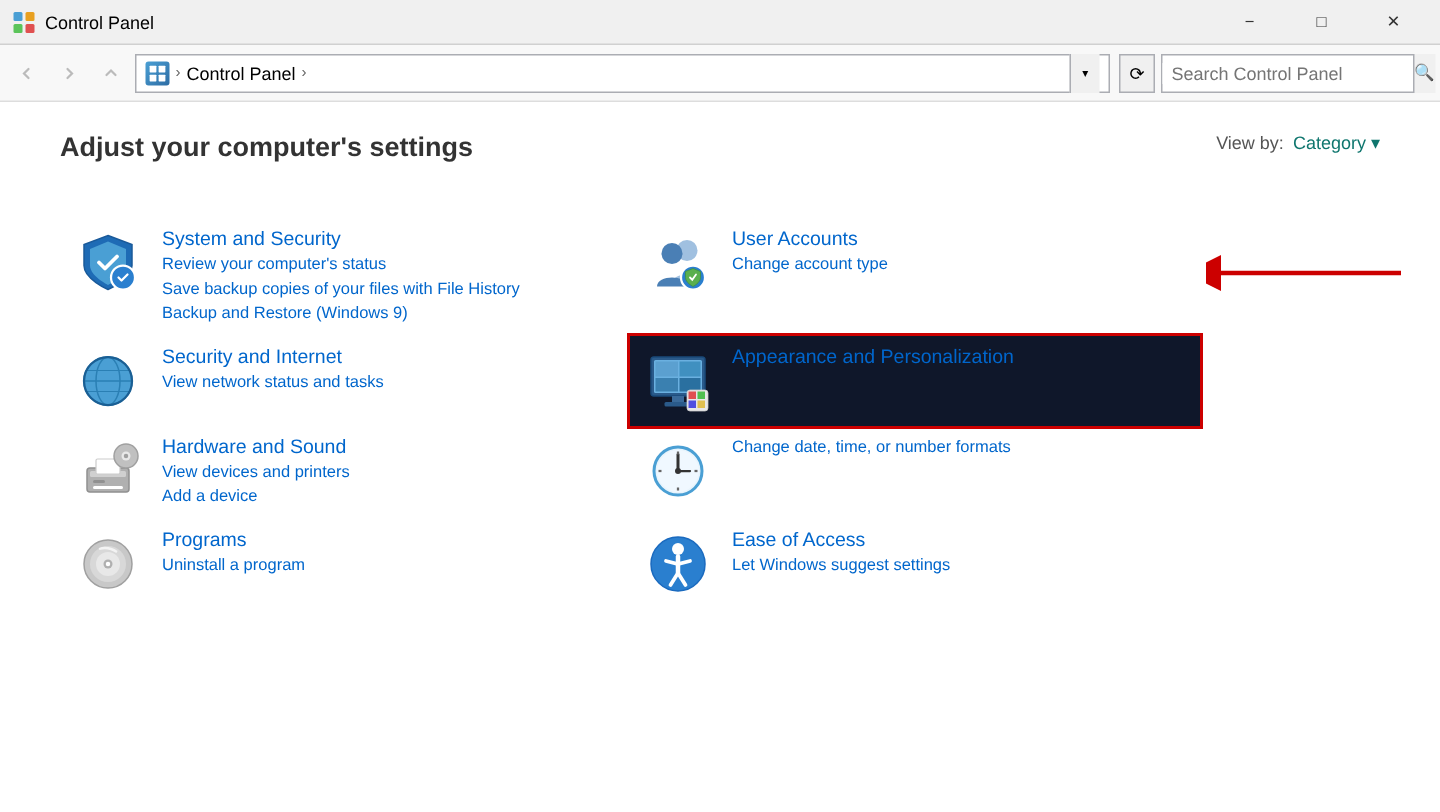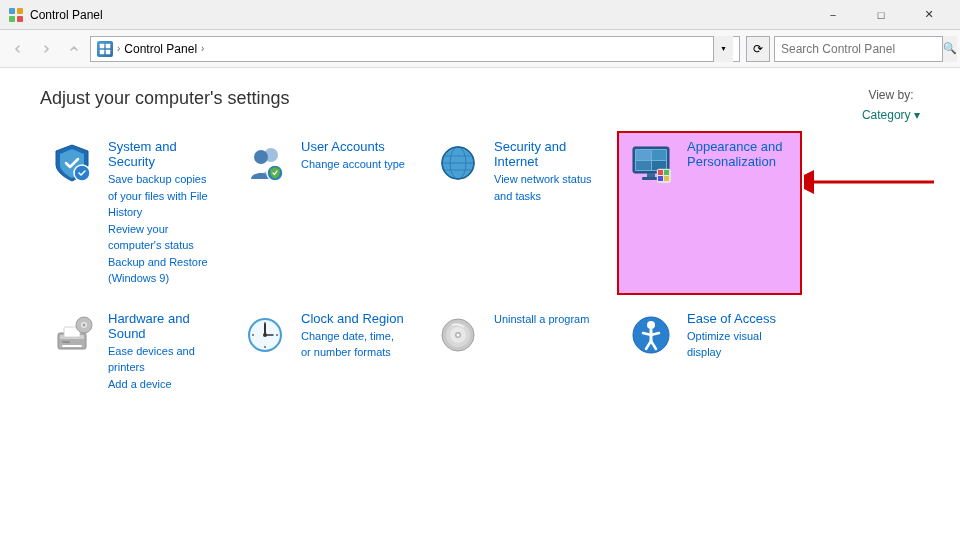--- a/index.html
+++ b/index.html
@@ -158,61 +158,60 @@
     
     .main-content {
       height: calc(541px - 30px - 38px);
       background: #fff;
       padding: 20px 40px;
       overflow-y: auto;
     }
 
     .page-title {
       font-size: 18px;
-      font-weight: 400;
+      font-weight: 700;
       color: #333;
-      margin-bottom: 24px;
+      margin-bottom: 36px;
     }
 
     .viewby-row {
       position: absolute;
       top: 88px;
       right: 40px;
       display: flex;
       align-items: center;
       gap: 6px;
       font-size: 12px;
       color: #555;
-      flex-direction: column;
     }
     .viewby-label { color: #555; }
     .viewby-value {
       color: #0f766e;
       cursor: pointer;
       text-decoration: none;
     }
 
     .categories-grid {
       display: grid;
-      grid-template-columns: 1fr 1fr 1fr 1fr;
-      gap: 12px;
+      grid-template-columns: 1fr 1fr;
+      gap: 0;
       max-width: 760px;
     }
 
     .category-item {
       display: flex;
       align-items: flex-start;
       padding: 6px 8px;
       gap: 12px;
       min-height: 60px;
     }
 
     .category-item.highlighted {
       border: 2px solid #cc0000;
-      background: #f0abfc;
+      background: #0f172a;
       margin: -2px;
     }
 
     .cat-icon {
       width: 48px;
       height: 48px;
       flex-shrink: 0;
       display: flex;
       align-items: center;
       justify-content: center;
@@ -327,22 +326,22 @@
             <path d="M22 8 L34 13 L34 24 C34 31 22 37 22 37 C22 37 10 31 10 24 L10 13 Z" fill="#4a9fd4"></path>
 
             <path d="M16 22 L20 26 L28 18" stroke="#fff" stroke-width="2.5" fill="none" stroke-linecap="round" stroke-linejoin="round"></path>
 
             <circle cx="32" cy="32" r="8" fill="#2a7fcf" stroke="#fff" stroke-width="1.5"></circle>
             <path d="M29 32 L31 34 L35 30" stroke="#fff" stroke-width="1.5" fill="none" stroke-linecap="round" stroke-linejoin="round"></path>
           </svg>
         </div>
         <div class="cat-text">
           <a class="cat-title">System and Security</a>
+          <a class="cat-subtitle">Review your computer's status</a>
           <a class="cat-subtitle">Save backup copies of your files with File History</a>
-          <a class="cat-subtitle">Review your computer's status</a>
           <a class="cat-subtitle">Backup and Restore (Windows 9)</a>
         </div>
       </div>
 
       <div class="category-item">
         <div class="cat-icon">
           <svg width="44" height="44" viewBox="0 0 44 44">
 
             <circle cx="28" cy="14" r="7" fill="#a0c0e0"></circle>
             <path d="M18 36 C18 28 38 28 38 36" fill="#a0c0e0"></path>
@@ -417,21 +416,21 @@
 
             <rect x="14" y="14" width="16" height="10" rx="1" fill="#fff" stroke="#ccc" stroke-width="0.8"></rect>
 
             <circle cx="34" cy="12" r="8" fill="#c0c0c0" stroke="#a0a0a0" stroke-width="1"></circle>
             <circle cx="34" cy="12" r="3" fill="#e8e8e8"></circle>
             <circle cx="34" cy="12" r="1.5" fill="#a0a0a0"></circle>
           </svg>
         </div>
         <div class="cat-text">
           <a class="cat-title">Hardware and Sound</a>
-          <a class="cat-subtitle">Ease devices and printers</a>
+          <a class="cat-subtitle">View devices and printers</a>
           <a class="cat-subtitle">Add a device</a>
         </div>
       </div>
 
       <div class="category-item">
         <div class="cat-icon">
           <svg width="44" height="44" viewBox="0 0 44 44">
 
             <circle cx="22" cy="22" r="16" fill="#e8f4fc" stroke="#4a9fd4" stroke-width="2"></circle>
             <circle cx="22" cy="22" r="14" fill="#f0f8ff"></circle>
@@ -440,39 +439,39 @@
             <line x1="22" y1="22" x2="30" y2="22" stroke="#333" stroke-width="1.5" stroke-linecap="round"></line>
             <circle cx="22" cy="22" r="2" fill="#333"></circle>
 
             <line x1="22" y1="9" x2="22" y2="11" stroke="#666" stroke-width="1.5"></line>
             <line x1="22" y1="33" x2="22" y2="35" stroke="#666" stroke-width="1.5"></line>
             <line x1="9" y1="22" x2="11" y2="22" stroke="#666" stroke-width="1.5"></line>
             <line x1="33" y1="22" x2="35" y2="22" stroke="#666" stroke-width="1.5"></line>
           </svg>
         </div>
         <div class="cat-text">
-          <a class="cat-title">Clock and Region</a>
           <a class="cat-subtitle">Change date, time, or number formats</a>
         </div>
       </div>
 
       <div class="category-item">
         <div class="cat-icon">
           <svg width="44" height="44" viewBox="0 0 44 44">
 
             <circle cx="22" cy="22" r="16" fill="#c8c8c8" stroke="#a0a0a0" stroke-width="1"></circle>
             <circle cx="22" cy="22" r="12" fill="#d8d8d8"></circle>
             <circle cx="22" cy="22" r="8" fill="#e8e8e8"></circle>
             <circle cx="22" cy="22" r="3" fill="#b0b0b0"></circle>
             <circle cx="22" cy="22" r="1.5" fill="#fff"></circle>
 
             <path d="M16 12 Q22 10 28 14" stroke="#fff" stroke-width="1.5" fill="none" opacity="0.7"></path>
           </svg>
         </div>
         <div class="cat-text">
+          <a class="cat-title">Programs</a>
           <a class="cat-subtitle">Uninstall a program</a>
         </div>
       </div>
 
       <div class="category-item">
         <div class="cat-icon">
           <svg width="44" height="44" viewBox="0 0 44 44">
 
             <circle cx="22" cy="22" r="18" fill="#2a7fcf" stroke="#1a6abf" stroke-width="1"></circle>
 
@@ -480,21 +479,21 @@
             <path d="M22 17 L22 28" stroke="#fff" stroke-width="3" stroke-linecap="round"></path>
 
             <path d="M14 20 L22 22 L30 20" stroke="#fff" stroke-width="2.5" stroke-linecap="round" fill="none"></path>
 
             <path d="M22 28 L17 36" stroke="#fff" stroke-width="2.5" stroke-linecap="round"></path>
             <path d="M22 28 L27 36" stroke="#fff" stroke-width="2.5" stroke-linecap="round"></path>
           </svg>
         </div>
         <div class="cat-text">
           <a class="cat-title">Ease of Access</a>
-          <a class="cat-subtitle">Optimize visual display</a>
+          <a class="cat-subtitle">Let Windows suggest settings</a>
         </div>
       </div>
 
     </div>
   </div>
 
   <div style="position:absolute; top:164px; right:16px; z-index:100;">
     <svg width="140" height="36" viewBox="0 0 140 36">
 
       <defs>

